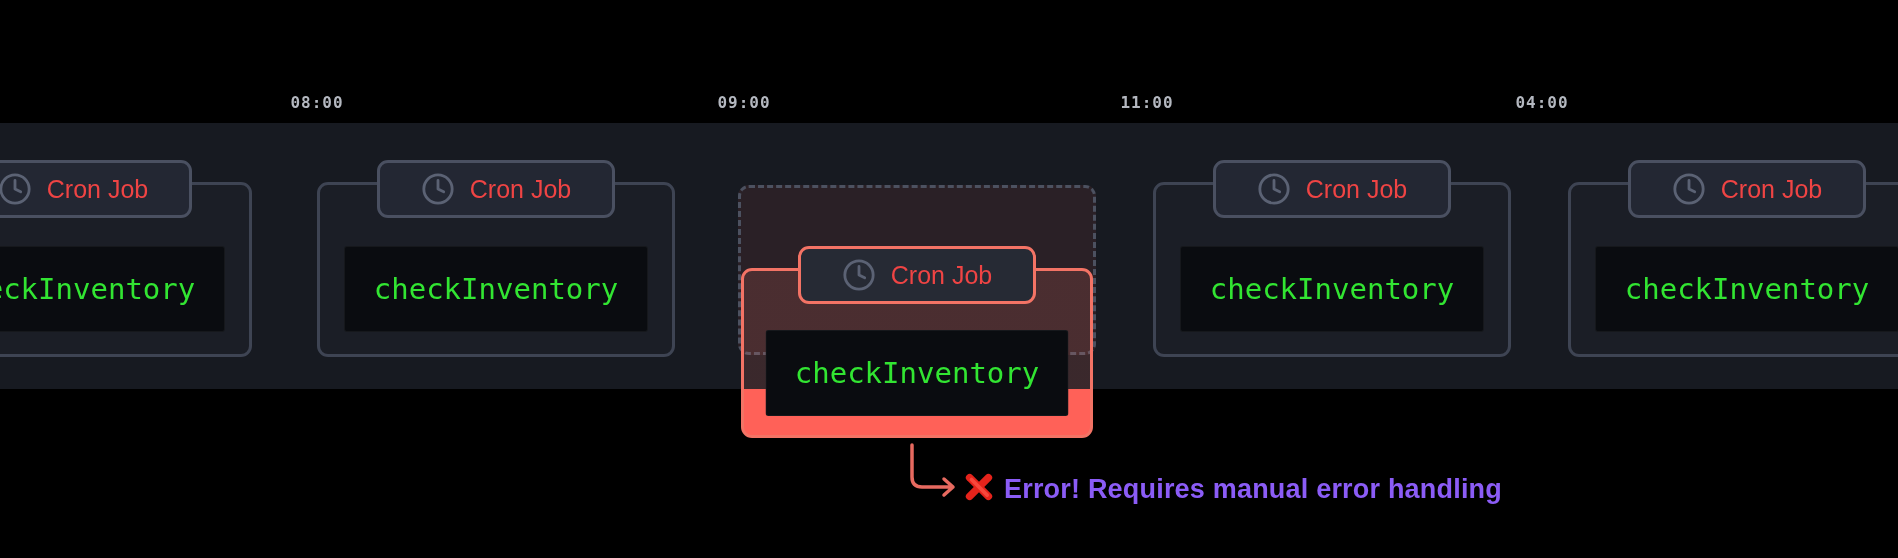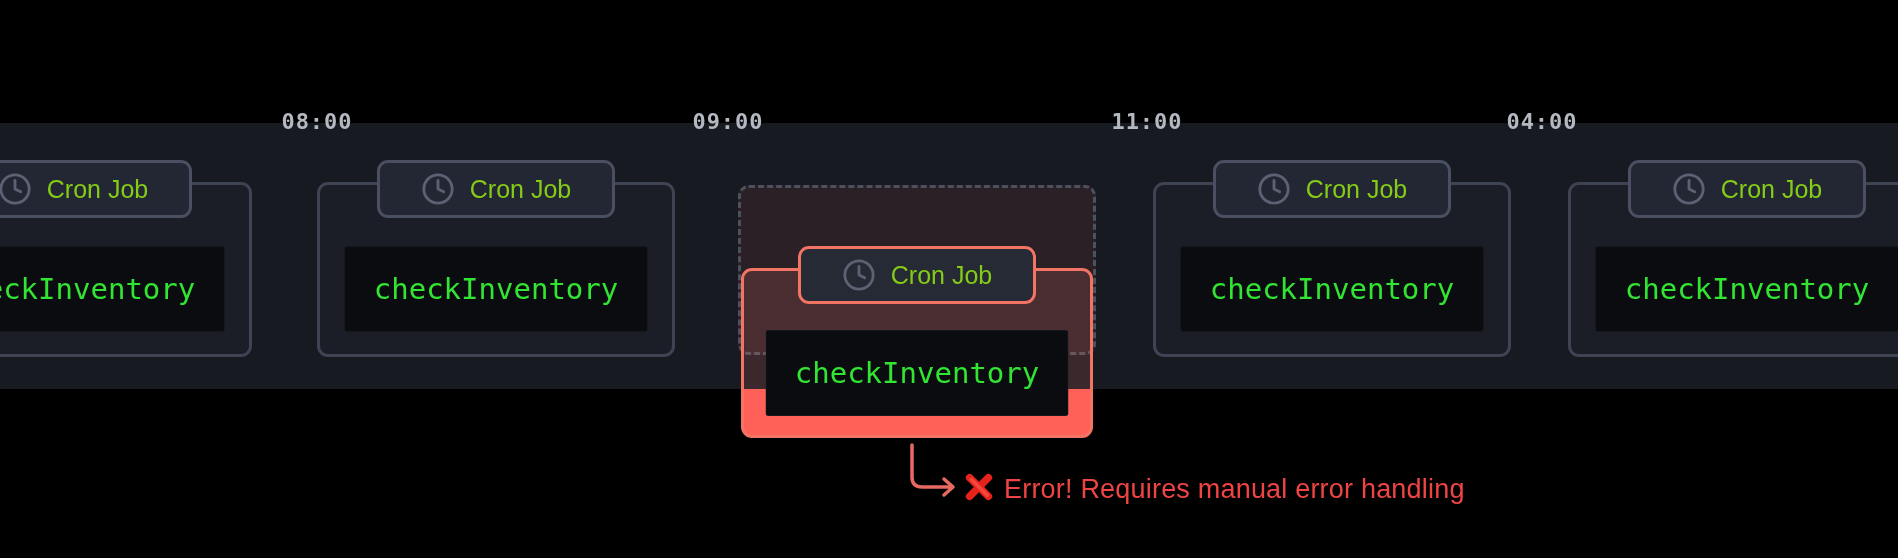--- a/index.html
+++ b/index.html
@@ -1,59 +1,59 @@
 <!DOCTYPE html>
 <html><head>
 <meta charset="utf-8">
 <style>
   html,body{margin:0;padding:0;background:#000;}
   .stage{position:relative;width:1898px;height:558px;background:#000;overflow:hidden;
          font-family:"Liberation Sans",sans-serif;}
   .band{position:absolute;left:0;top:123px;width:1898px;height:266px;background:#171a21;}
 
   .time-label{position:absolute;top:93px;transform:translateX(-50%);
-    font-family:"DejaVu Sans Mono",monospace;font-size:22px;font-weight:bold;
-    color:#b4b8c0;letter-spacing:1px;white-space:nowrap;margin-top:16px;}
+    font-family:"DejaVu Sans Mono",monospace;font-size:16px;font-weight:bold;
+    color:#b4b8c0;letter-spacing:1px;white-space:nowrap;}
 
   .card{position:absolute;top:182px;width:358px;height:175px;box-sizing:border-box;
     background:#1b1e26;border:3px solid #3e4453;border-radius:11px;}
   .badge{position:absolute;top:-25px;left:50%;transform:translateX(-50%);
     width:238px;height:58px;box-sizing:border-box;background:#232733;
     border:3px solid #4a5061;border-radius:11px;display:flex;align-items:center;
     justify-content:center;gap:15px;}
-  .badge-label{font-size:25px;color:#84cc16;white-space:nowrap;}
+  .badge-label{font-size:25px;color:#ef4444;white-space:nowrap;}
   .clock{width:34px;height:34px;color:#5b6274;flex:0 0 auto;}
   .code-box{position:absolute;top:61px;left:50%;transform:translateX(-50%);
     width:304px;height:86px;box-sizing:border-box;background:#0a0c10;
     border:1px solid rgba(255,255,255,0.05);border-radius:3px;
     display:flex;align-items:center;justify-content:center;}
   .code-text{font-family:"DejaVu Sans Mono",monospace;font-size:29px;color:#32e532;white-space:nowrap;}
 
   
   .ghost{position:absolute;left:738px;top:185px;width:358px;height:170px;box-sizing:border-box;
     border:3px dashed #4c5160;border-radius:11px;background:rgba(248,100,90,0.09);}
   .card.failed{left:741px;top:268px;width:352px;height:170px;border-color:#f37365;
     background:linear-gradient(180deg,rgba(243,115,101,0.16) 0%,rgba(243,115,101,0.16) 72%,
                #ff6158 72%,#ff6158 100%);}
   .card.failed .badge{background:#262a34;border-color:#f37365;}
   .card.failed .code-box{top:59px;width:303px;}
 
   .error-arrow{position:absolute;left:890px;top:440px;width:80px;height:60px;}
   .error-x{position:absolute;left:964px;top:472px;width:30px;height:30px;}
-  .error-text{position:absolute;left:1004px;top:474px;font-size:27px;font-weight:normal;
-    color:#ef4444;white-space:nowrap;letter-spacing:0.2px;}
+  .error-text{position:absolute;left:1004px;top:474px;font-size:27px;font-weight:bold;
+    color:#8b5cf6;white-space:nowrap;letter-spacing:0.2px;}
 </style>
 </head>
 <body>
 
 <div class="stage">
   <div class="band"></div>
 
   <div class="time-label" style="left:317px">08:00</div>
-  <div class="time-label" style="left:728px">09:00</div>
+  <div class="time-label" style="left:744px">09:00</div>
   <div class="time-label" style="left:1147px">11:00</div>
   <div class="time-label" style="left:1542px">04:00</div>
 
   <div class="card" style="left:-106px">
     <div class="badge">
       <svg class="clock" viewBox="0 0 24 24" fill="none" stroke="currentColor" stroke-width="2" stroke-linecap="round" stroke-linejoin="round">
           <circle cx="12" cy="12" r="10"></circle>
           <polyline points="12 6 12 12 16 14"></polyline>
         </svg>
       <span class="badge-label">Cron Job</span>

